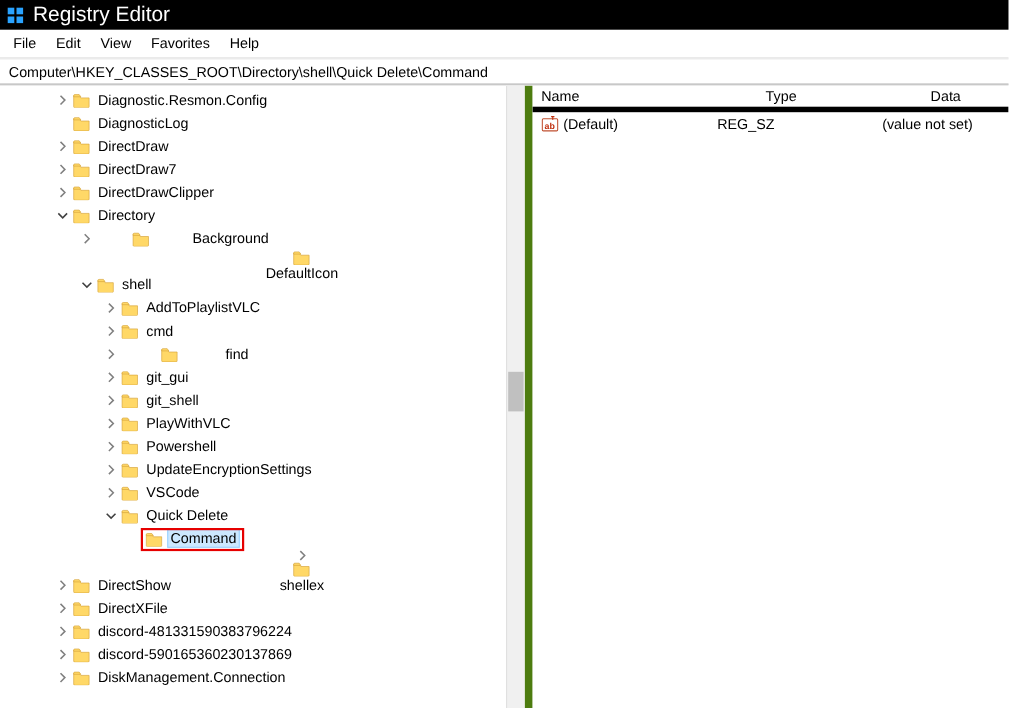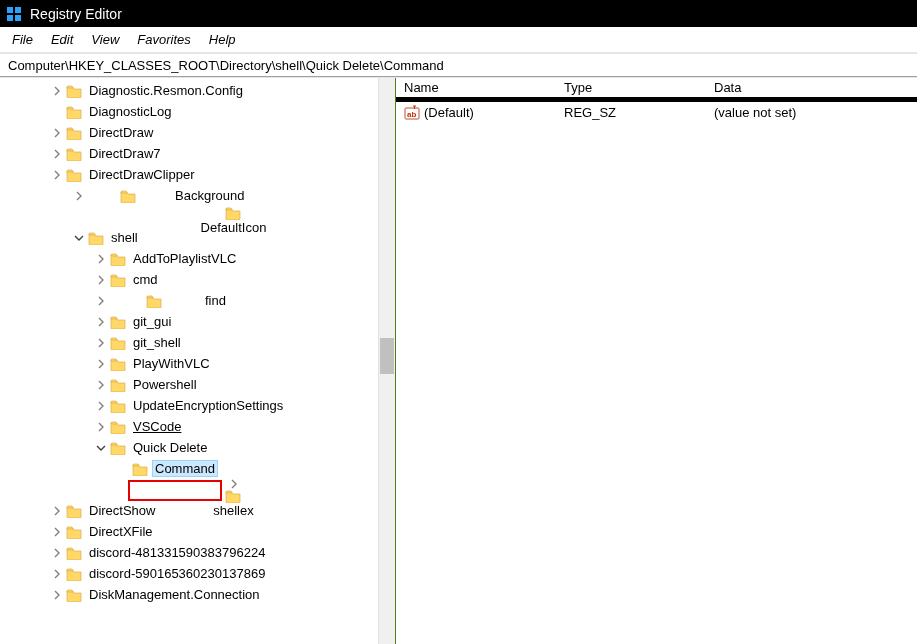--- a/index.html
+++ b/index.html
@@ -17,33 +17,32 @@
     height: 27px;
     background: #000;
     color: #fff;
     padding: 0 6px;
     gap: 8px;
   }
   .titlebar .app-icon {
     width: 16px; height: 16px;
     display: inline-flex;
   }
-  .titlebar .title { font-size: 14px; }
+  .titlebar .title { font-size: 19px; }
   .menubar {
     display: flex;
     align-items: center;
     height: 26px;
     padding: 0 4px;
     gap: 2px;
     border-bottom: 1px solid #e5e5e5;
   }
   .menubar .menu-item {
     padding: 2px 8px;
     cursor: default;
-    font-style: italic;
   }
   .addressbar {
     height: 24px;
     border-top: 1px solid #e5e5e5;
     border-bottom: 1px solid #a0a0a0;
     padding: 2px 6px;
     display: flex;
     align-items: center;
   }
   .addressbar input {
@@ -52,23 +51,23 @@
     outline: none;
     font: inherit;
     background: transparent;
   }
   .main {
     display: flex;
     height: calc(644px - 27px - 26px - 24px);
     border-top: 1px solid #e5e5e5;
   }
   .tree-pane {
-    width: 396px;
+    width: 484px;
     position: relative;
-    border-right: 1px solid #4d7c0f;
+    border-right: 7px solid #4d7c0f;
     overflow: hidden;
   }
   .tree-scroll {
     width: 100%;
     height: 100%;
     overflow: hidden;
     padding: 2px 0 2px 6px;
   }
   .scrollbar {
     position: absolute;
@@ -135,21 +134,21 @@
   }
   .col {
     padding: 0 8px;
     height: 100%;
     display: flex;
     align-items: center;
     color: #000;
     cursor: default;
   }
   .col.name { width: 160px; }
-  .col.type { width: 150px; }
+  .col.type { width: 150px; margin-left: 44px; }
   .col.data { flex: 1; }
   .list-rows { }
   .list-row {
     display: flex;
     align-items: center;
     height: 21px;
   }
   .list-cell { padding: 0 8px; }
   .list-cell.name { width: 160px; display:flex; align-items:center; gap:4px;}
   .list-cell.type { width: 150px; }
@@ -248,20 +247,34 @@
             </svg>
           </span>
           <span class="folder-icon">
             <svg viewBox="0 0 16 14" width="16" height="14">
     <path d="M1 3 h5 l1.5 2 H15 v8 a1 1 0 0 1 -1 1 H2 a1 1 0 0 1 -1 -1 Z" fill="#ffd867" stroke="#d6a33a" stroke-width="0.6"></path>
     <path d="M1 3 a1 1 0 0 1 1 -1 h4 l1.5 2 H1 Z" fill="#ffd867" stroke="#d6a33a" stroke-width="0.6"></path>
   </svg>
           </span>
           <span class="tree-label ">DirectDrawClipper</span>
         </div>
+        <div class="tree-row" style="padding-left: 44px;">
+          <span class="expander">
+            <svg width="10" height="10" viewBox="0 0 10 10">
+              <path d="M1 3 L5 7 L9 3" fill="none" stroke="#404040" stroke-width="1.4"></path>
+            </svg>
+          </span>
+          <span class="folder-icon">
+            <svg viewBox="0 0 16 14" width="16" height="14">
+    <path d="M1 3 h5 l1.5 2 H15 v8 a1 1 0 0 1 -1 1 H2 a1 1 0 0 1 -1 -1 Z" fill="#ffd867" stroke="#d6a33a" stroke-width="0.6"></path>
+    <path d="M1 3 a1 1 0 0 1 1 -1 h4 l1.5 2 H1 Z" fill="#ffd867" stroke="#d6a33a" stroke-width="0.6"></path>
+  </svg>
+          </span>
+          <span class="tree-label ">Directory</span>
+        </div>
         <div class="tree-row" style="padding-left: 66px; gap: 32px;">
           <span class="expander">
             <svg width="10" height="10" viewBox="0 0 10 10">
               <path d="M3 1 L7 5 L3 9" fill="none" stroke="#808080" stroke-width="1.4"></path>
             </svg>
           </span>
           <span class="folder-icon">
             <svg viewBox="0 0 16 14" width="16" height="14">
     <path d="M1 3 h5 l1.5 2 H15 v8 a1 1 0 0 1 -1 1 H2 a1 1 0 0 1 -1 -1 Z" fill="#ffd867" stroke="#d6a33a" stroke-width="0.6"></path>
     <path d="M1 3 a1 1 0 0 1 1 -1 h4 l1.5 2 H1 Z" fill="#ffd867" stroke="#d6a33a" stroke-width="0.6"></path>
@@ -398,21 +411,21 @@
             </svg>
           </span>
           <span class="folder-icon">
             <svg viewBox="0 0 16 14" width="16" height="14">
     <path d="M1 3 h5 l1.5 2 H15 v8 a1 1 0 0 1 -1 1 H2 a1 1 0 0 1 -1 -1 Z" fill="#ffd867" stroke="#d6a33a" stroke-width="0.6"></path>
     <path d="M1 3 a1 1 0 0 1 1 -1 h4 l1.5 2 H1 Z" fill="#ffd867" stroke="#d6a33a" stroke-width="0.6"></path>
   </svg>
           </span>
           <span class="tree-label ">UpdateEncryptionSettings</span>
         </div>
-        <div class="tree-row" style="padding-left: 88px; text-decoration: underline;">
+        <div class="tree-row" style="padding-left: 88px;">
           <span class="expander">
             <svg width="10" height="10" viewBox="0 0 10 10">
               <path d="M3 1 L7 5 L3 9" fill="none" stroke="#808080" stroke-width="1.4"></path>
             </svg>
           </span>
           <span class="folder-icon">
             <svg viewBox="0 0 16 14" width="16" height="14">
     <path d="M1 3 h5 l1.5 2 H15 v8 a1 1 0 0 1 -1 1 H2 a1 1 0 0 1 -1 -1 Z" fill="#ffd867" stroke="#d6a33a" stroke-width="0.6"></path>
     <path d="M1 3 a1 1 0 0 1 1 -1 h4 l1.5 2 H1 Z" fill="#ffd867" stroke="#d6a33a" stroke-width="0.6"></path>
   </svg>

